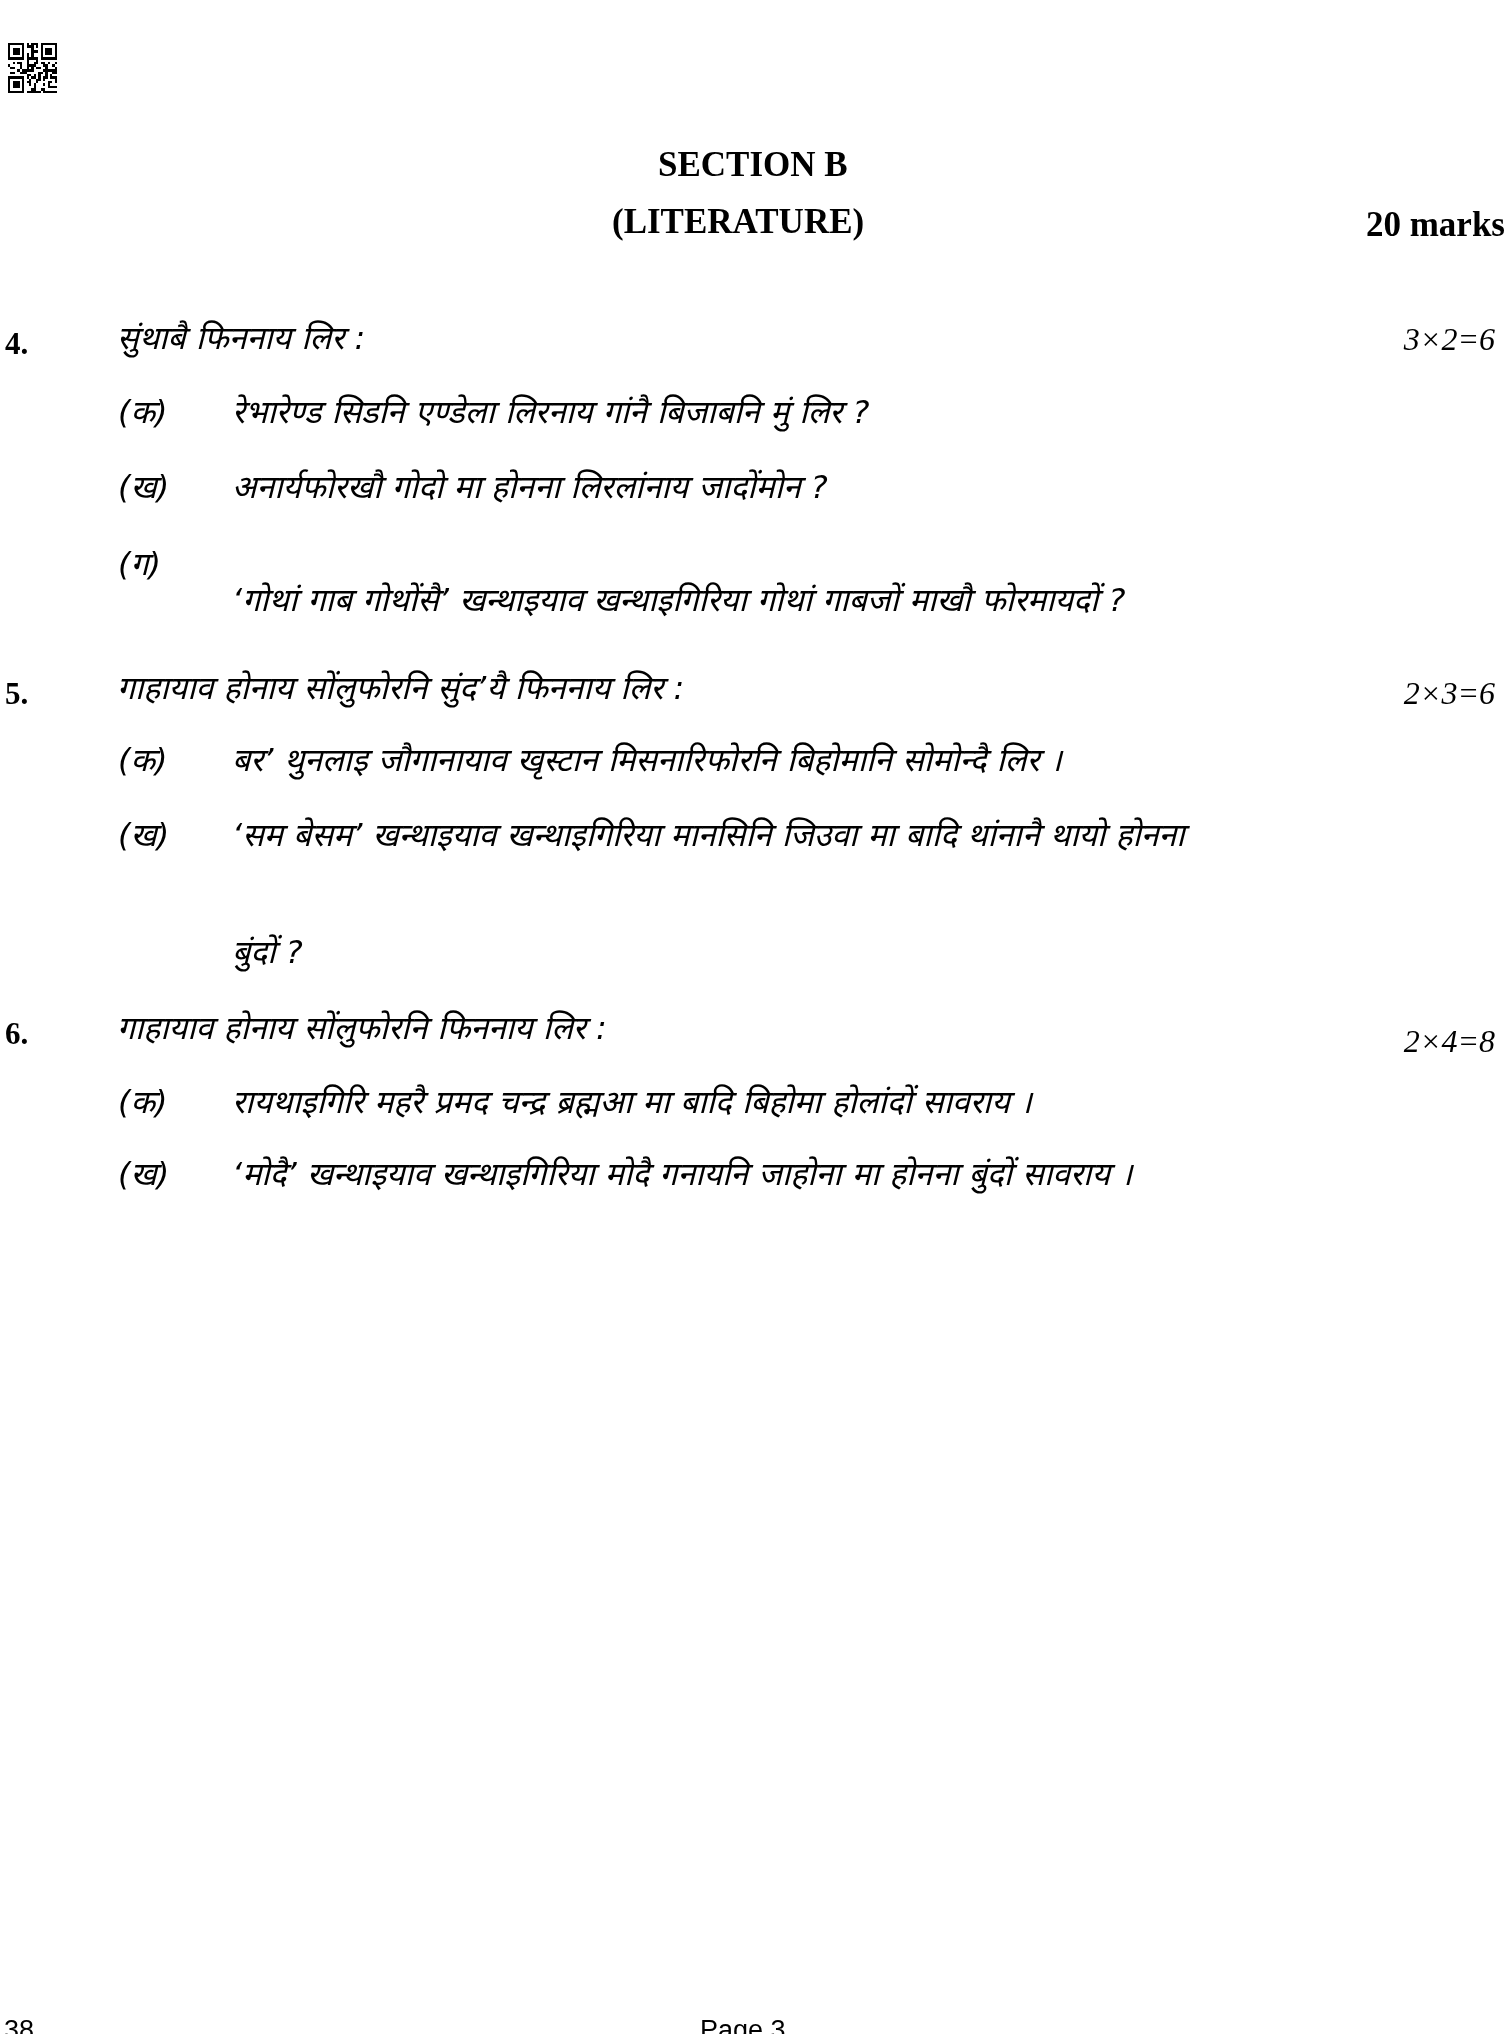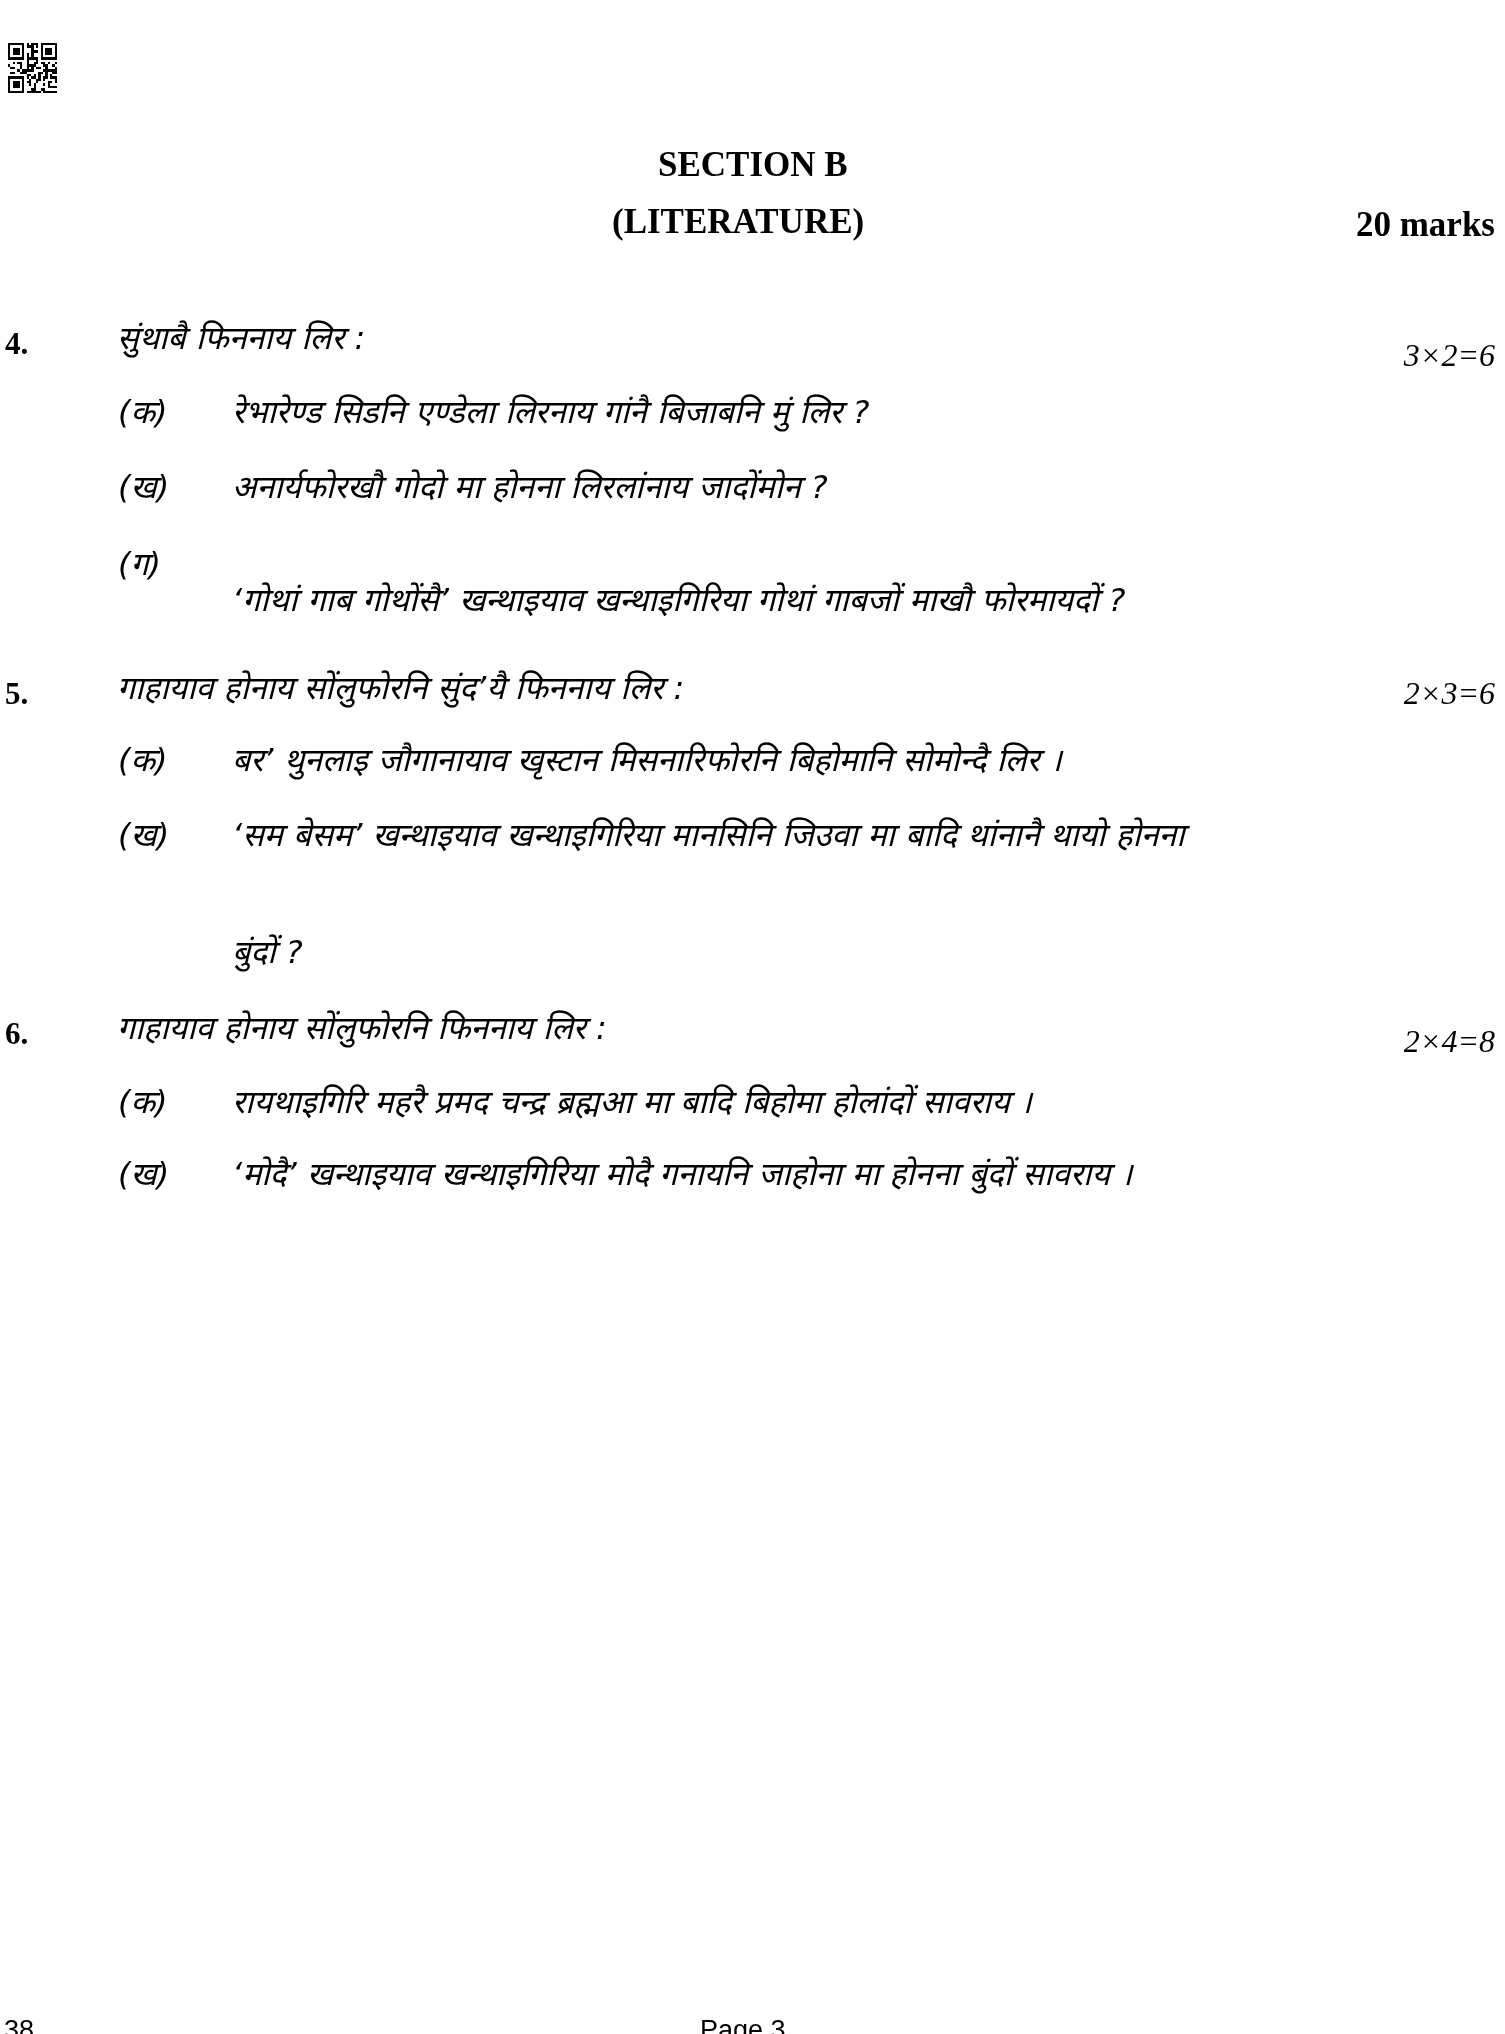--- a/index.html
+++ b/index.html
@@ -460,26 +460,26 @@
     <span></span>
     <span></span>
     <span></span>
     <span></span>
     <span></span>
     <span></span>
   </div>
 
 <div class="abs head" style="left:658px; top:147px;">SECTION B</div>
 <div class="abs head" style="left:612px; top:204px;">(LITERATURE)</div>
-<div class="abs head" style="right:10px; top:207px;">20 marks</div>
+<div class="abs head" style="right:0; top:207px;">20 marks</div>
 
 <div>
   <div class="abs qnum" style="top:328px;">4.</div>
   <div class="abs deva qtext" style="top:322px;">सुंथाबै फिननाय लिर :</div>
-  <div class="abs marks" style="top:323px;margin-top:16px;">3×2=6</div>
+  <div class="abs marks" style="top:323px;">3×2=6</div>
 
   <div class="abs deva lbl" style="top:396px;">(क)</div>
   <div class="abs deva stext" style="top:396px;">रेभारेण्ड सिडनि एण्डेला लिरनाय गांनै बिजाबनि मुं लिर ?</div>
 
   <div class="abs deva lbl" style="top:471px;">(ख)</div>
   <div class="abs deva stext" style="top:471px;">अनार्यफोरखौ गोदो मा होनना लिरलांनाय जादोंमोन ?</div>
 
   <div class="abs deva lbl" style="top:548px;">(ग)</div>
   <div class="abs deva stext" style="top:548px;margin-top:36px;">‘गोथां गाब गोथोंसै’ खन्थाइयाव खन्थाइगिरिया गोथां गाबजों माखौ फोरमायदों ?</div>
 </div>

